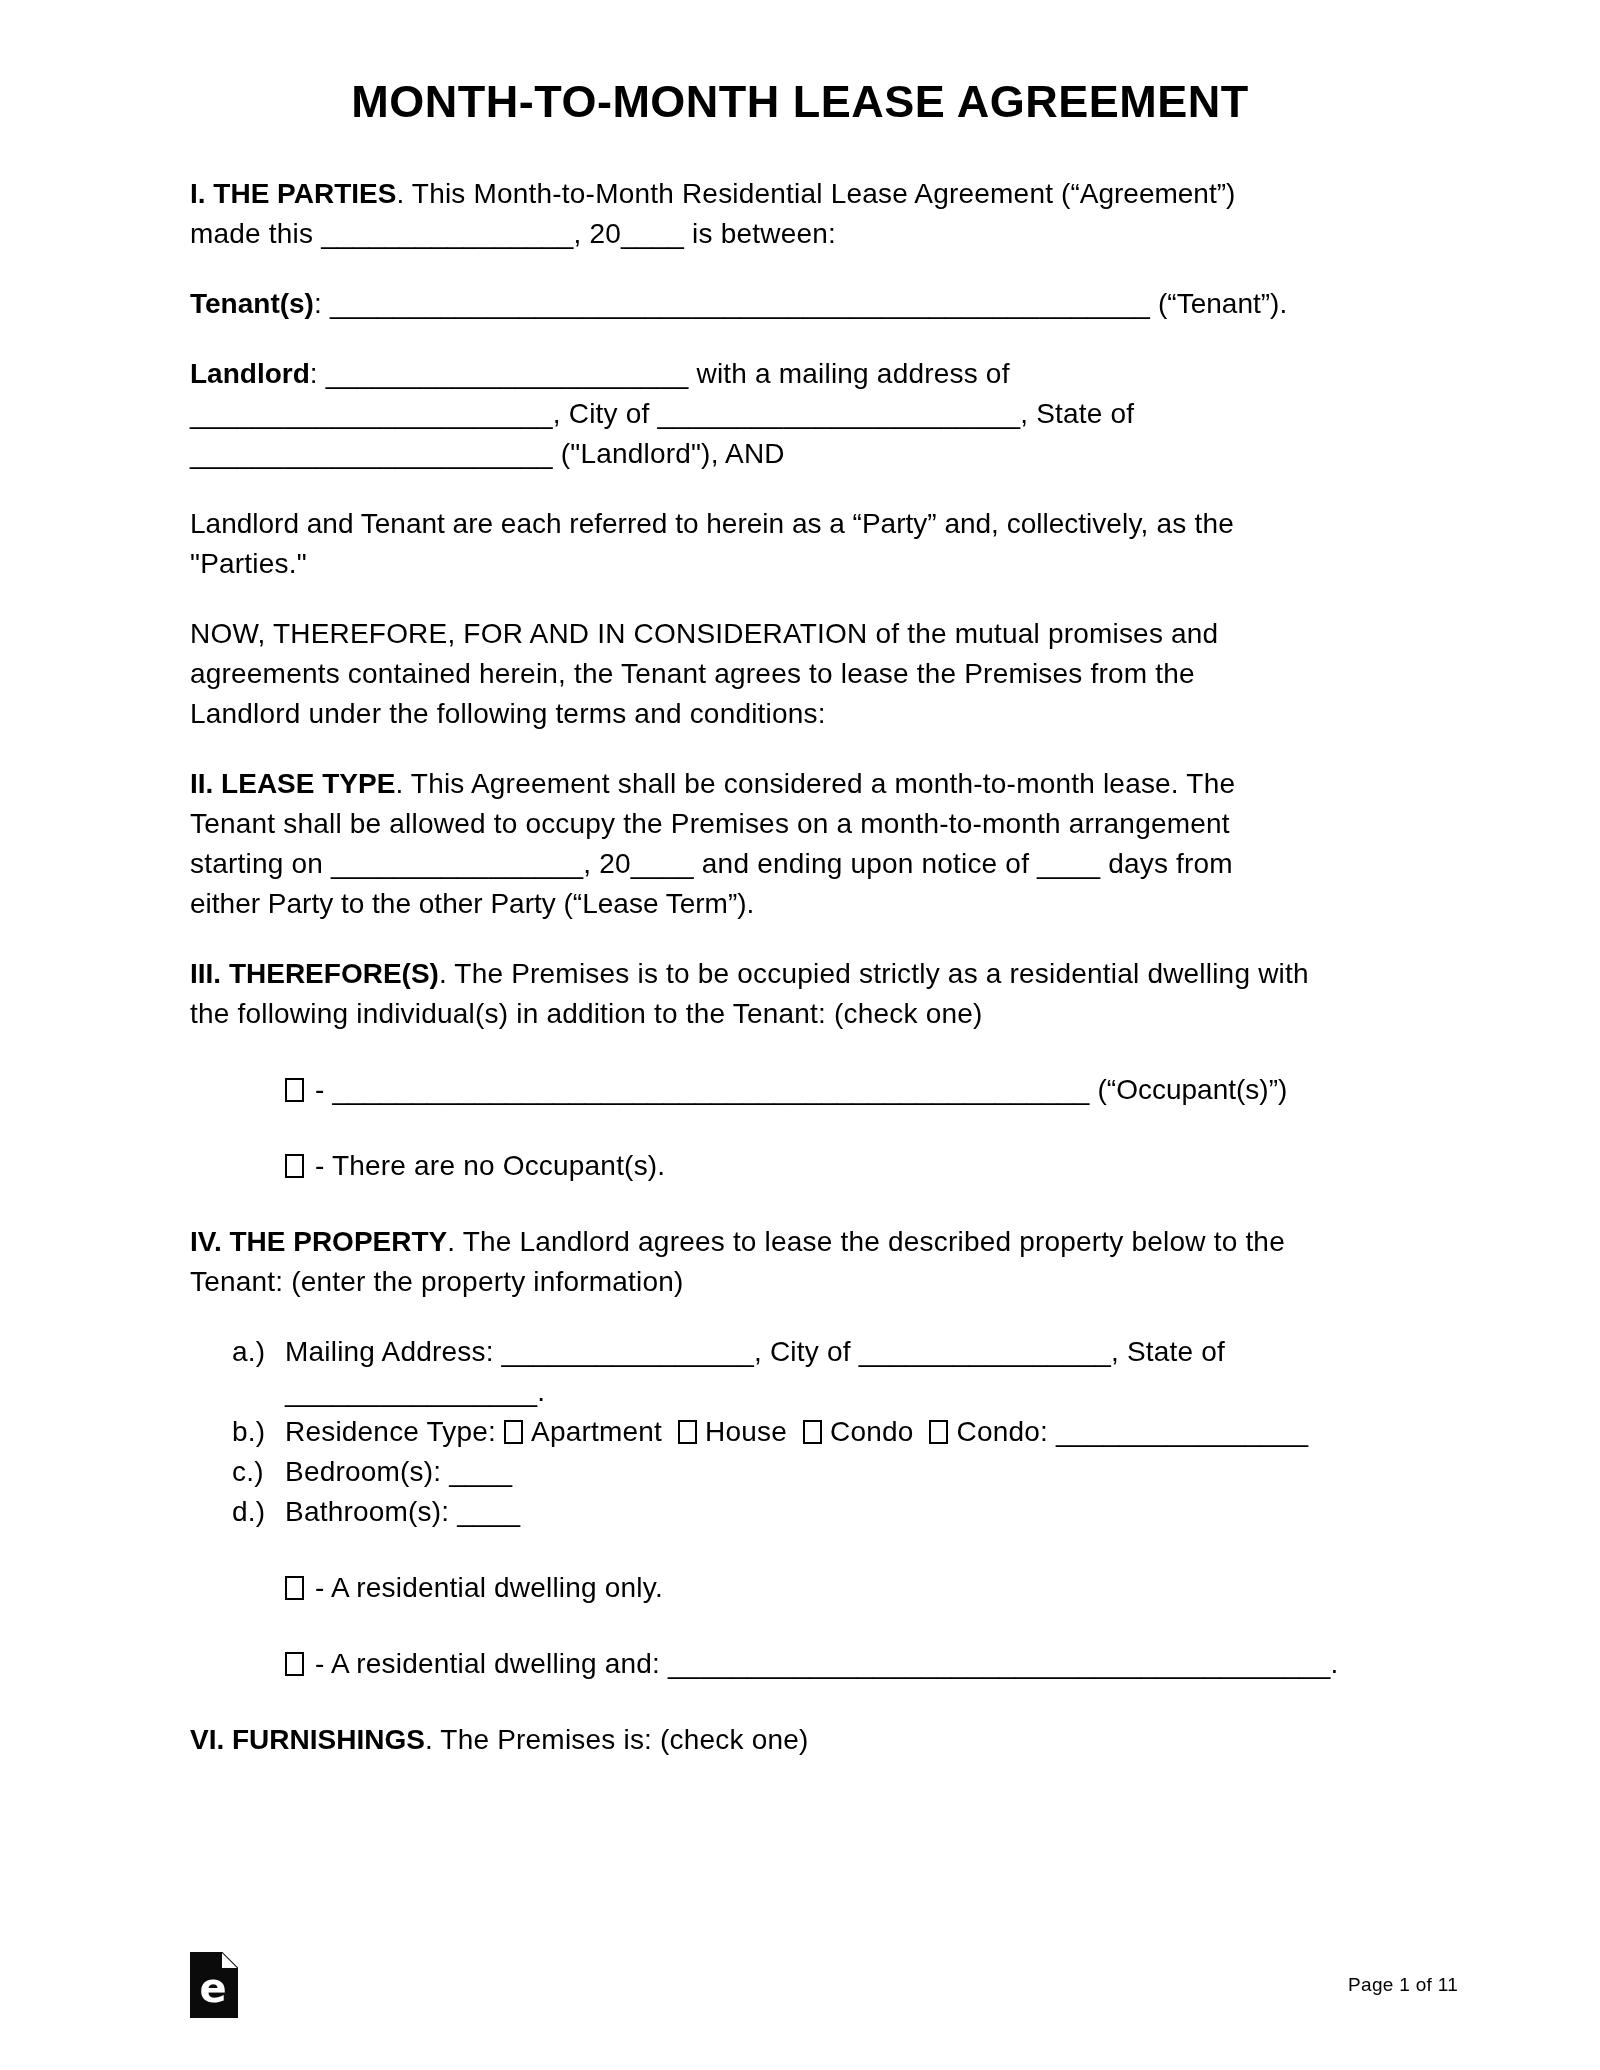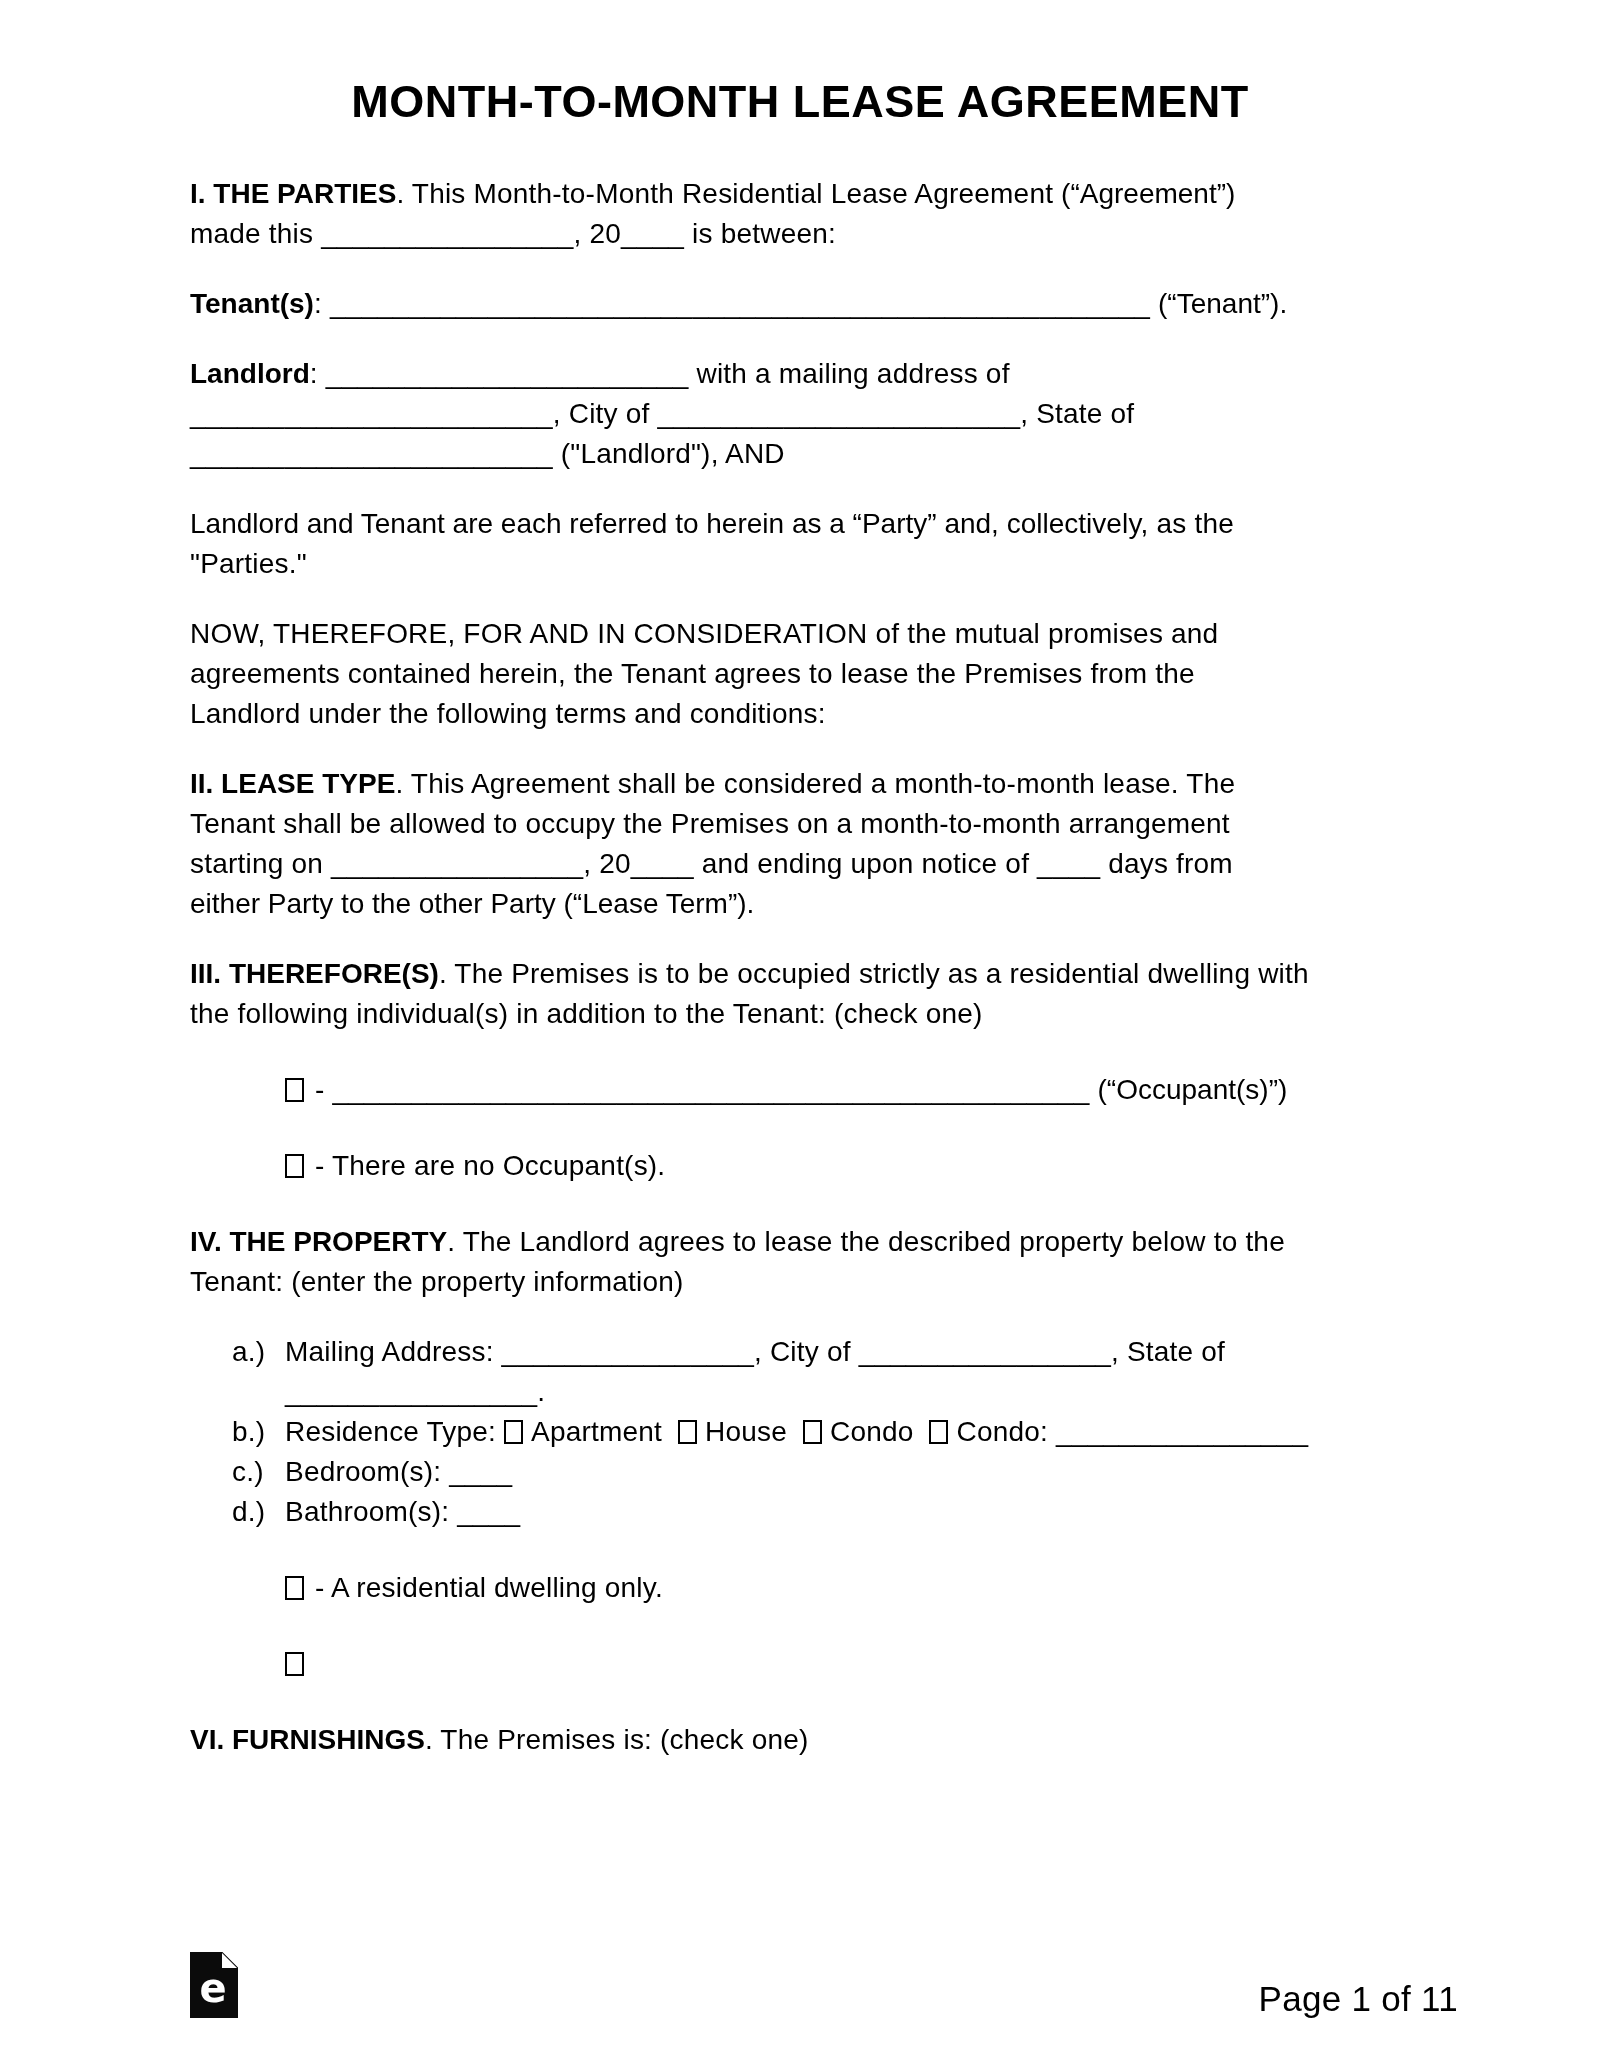--- a/index.html
+++ b/index.html
@@ -48,21 +48,21 @@
   .opt-label:last-child { margin-right:0; }
   .b-opts .cb { margin-right:8px; }
   
   .footer {
     position:absolute;
     left:190px; right:142px; top:1952px;
     display:flex;
     justify-content:space-between;
     align-items:flex-start;
   }
-  .page-label { font-size:35px; line-height:30px; margin-top:32px; letter-spacing:0.3px; }
+  .page-label { font-size:19px; line-height:30px; margin-top:18px; letter-spacing:0.3px; }
 </style>
 </head>
 <body>
 
 <div class="page">
 
   <h1>MONTH-TO-MONTH LEASE AGREEMENT</h1>
 
   <p><b class="hd">I. THE PARTIES</b><span class="ff">. This Month-to-Month Residential Lease Agreement </span><span class="rf">(“Agreement”)</span><span class="ff">
 made this ________________, 20____ is between:</span></p>
@@ -100,21 +100,21 @@
 ________________.</span></div>
     <div class="li b-opts"><span class="marker ff">b.)</span><span class="ff">Residence Type: </span><span class="cb"></span><span class="ff opt-label">Apartment</span><span class="cb"></span><span class="ff opt-label">House</span><span class="cb"></span><span class="ff opt-label">Condo</span><span class="cb"></span><span class="ff opt-label">Condo: ________________</span></div>
     <div class="li"><span class="marker ff">c.)</span><span class="ff">Bedroom(s): ____</span></div>
     <div class="li"><span class="marker ff">d.)</span><span class="ff">Bathroom(s): ____</span></div>
   </div>
 
 
 
   <p class="opt"><span class="cb"></span><span class="ff"> - A residential dwelling only.</span></p>
 
-  <p class="opt"><span class="cb"></span></p>
+  <p class="opt"><span class="cb"></span><span class="ff"> - A residential dwelling and: __________________________________________.</span></p>
 
   <p><b class="hd">VI. FURNISHINGS</b><span class="ff">. The Premises is: (check one)</span></p>
 
   <div class="footer">
     <svg width="48" height="66" viewBox="0 0 48 66">
       <path d="M1 1 H32 L47 16 V65 H1 Z" fill="#0b0b0b" stroke="#0b0b0b" stroke-width="2"></path>
       <path d="M32 1 L32 16 L47 16 Z" fill="#ffffff"></path>
       <text x="23" y="50" font-family="DejaVu Sans, sans-serif" font-size="40" font-weight="bold" fill="#ffffff" text-anchor="middle">e</text>
     </svg>
     <div class="page-label ff">Page 1 of 11</div>

